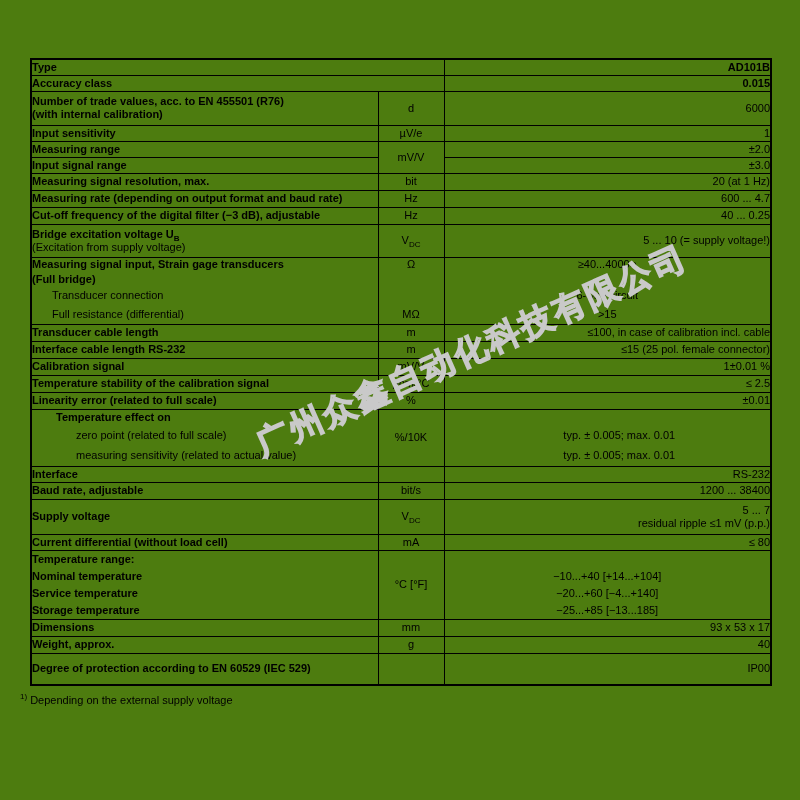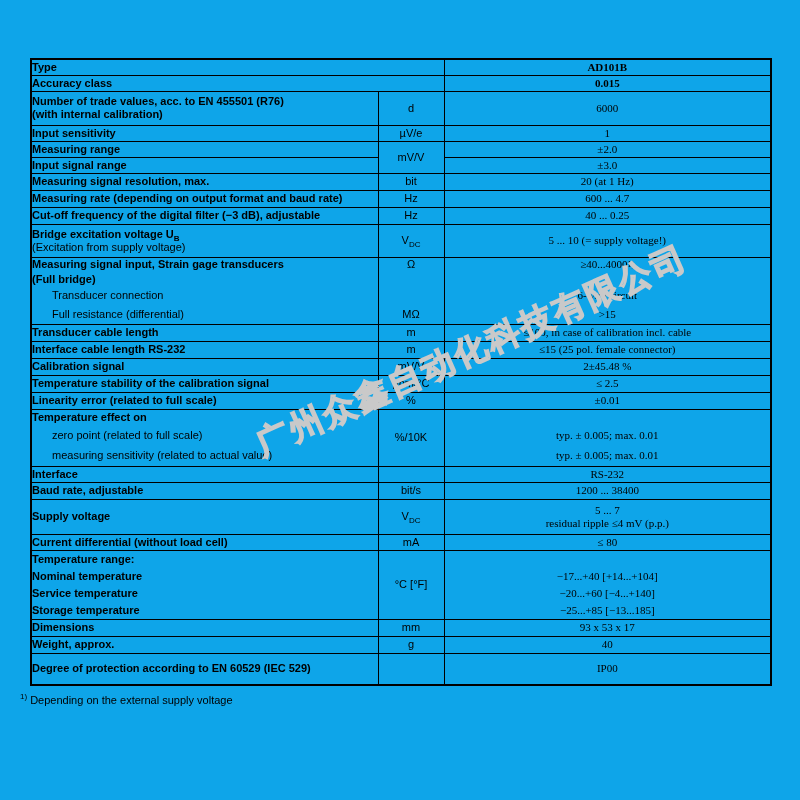--- a/index.html
+++ b/index.html
@@ -1,30 +1,30 @@
 <!DOCTYPE html>
 <html><head>
 <meta charset="utf-8">
 <style>
   html,body{margin:0;padding:0;background:#ffffff;}
-  .page{position:relative;width:800px;height:800px;background:#0ea5e9;overflow:hidden;
+  .page{position:relative;width:800px;height:800px;background:#4d7c0f;overflow:hidden;
         font-family:"Liberation Sans",sans-serif;color:#000;}
   table.spec{position:absolute;left:30px;top:58px;width:740px;border-collapse:collapse;
              table-layout:fixed;border:2px solid #000;font-size:11px;line-height:13px;}
   table.spec td{border:1px solid #000;vertical-align:middle;padding:0;}
   .label-cell{text-align:left;padding:1px 4px 1px 6px;font-weight:bold;white-space:nowrap;overflow:hidden;}
   .unit-cell{text-align:center;font-weight:normal;}
-  .value-cell{text-align:center;font-weight:normal;font-family:Liberation Serif, serif;}
+  .value-cell{text-align:right;font-weight:normal;}
   .bold-val{font-weight:bold;}
   .sub-line{font-weight:normal;padding-left:20px;}
   .normal-line{font-weight:normal;}
   sup{font-size:8px;line-height:0;}
   sub{font-size:8px;line-height:0;}
   .grid4si{display:grid;grid-template-rows:14px 15px 18px 19px;height:66px;}
-  .grid3te{display:grid;grid-template-rows:16px 20px 20px;height:56px;}
+  .grid3te{display:grid;grid-template-rows:16px 20px 20px;height:56px;padding-left:24px;}
   .grid4tr{display:grid;grid-template-rows:17px 17px 17px 17px;height:68px;}
   .line{display:flex;align-items:center;}
   .line.c{justify-content:center;}
   .footnote{position:absolute;left:20px;top:694px;font-size:11px;}
   .footnote sup{margin-right:3px;}
   .watermark{position:absolute;left:238px;top:328px;width:470px;white-space:nowrap;
              transform:rotate(-24deg);transform-origin:center;
              font-size:33px;font-weight:bold;letter-spacing:3px;
              color:transparent;-webkit-text-stroke:1.5px #c9c9c9;
              pointer-events:none;z-index:5;}
@@ -143,21 +143,21 @@
 
     <tr style="height:17px">
       <td class="label-cell"><span>Interface cable length RS-232</span></td>
       <td class="unit-cell"><span>m</span></td>
       <td class="value-cell"><span>≤15 (25 pol. female connector)</span></td>
     </tr>
 
     <tr style="height:17px">
       <td class="label-cell"><span>Calibration signal</span></td>
       <td class="unit-cell"><span>mV/V</span></td>
-      <td class="value-cell"><span>2±45.48 %</span></td>
+      <td class="value-cell"><span>1±0.01 %</span></td>
     </tr>
 
     <tr style="height:17px">
       <td class="label-cell"><span>Temperature stability of the calibration signal</span></td>
       <td class="unit-cell"><span>ppm/°C</span></td>
       <td class="value-cell"><span>≤ 2.5</span></td>
     </tr>
 
     <tr style="height:17px">
       <td class="label-cell"><span>Linearity error (related to full scale)</span></td>
@@ -193,21 +193,21 @@
       <td class="label-cell"><span>Baud rate, adjustable</span></td>
       <td class="unit-cell"><span>bit/s</span></td>
       <td class="value-cell"><span>1200 ... 38400</span></td>
     </tr>
 
     <tr style="height:35px">
       <td class="label-cell"><span>Supply voltage</span></td>
       <td class="unit-cell"><span><span>V</span><sub>DC</sub></span></td>
       <td class="value-cell">
         <div>5 ... 7</div>
-        <div>residual ripple ≤4 mV (p.p.)</div>
+        <div>residual ripple ≤1 mV (p.p.)</div>
       </td>
     </tr>
 
     <tr style="height:16px">
       <td class="label-cell"><span>Current differential (without load cell)</span></td>
       <td class="unit-cell"><span>mA</span></td>
       <td class="value-cell"><span>≤ 80</span></td>
     </tr>
 
     <tr style="height:68px">
@@ -216,21 +216,21 @@
           <div class="line">Temperature range:</div>
           <div class="line">Nominal temperature</div>
           <div class="line">Service temperature</div>
           <div class="line">Storage temperature</div>
         </div>
       </td>
       <td class="unit-cell"><span>°C [°F]</span></td>
       <td class="value-cell">
         <div class="grid4tr">
           <div></div>
-          <div class="line c">−17...+40 [+14...+104]</div>
+          <div class="line c">−10...+40 [+14...+104]</div>
           <div class="line c">−20...+60 [−4...+140]</div>
           <div class="line c">−25...+85 [−13...185]</div>
         </div>
       </td>
     </tr>
 
     <tr style="height:17px">
       <td class="label-cell"><span>Dimensions</span></td>
       <td class="unit-cell"><span>mm</span></td>
       <td class="value-cell"><span>93 x 53 x 17</span></td>

